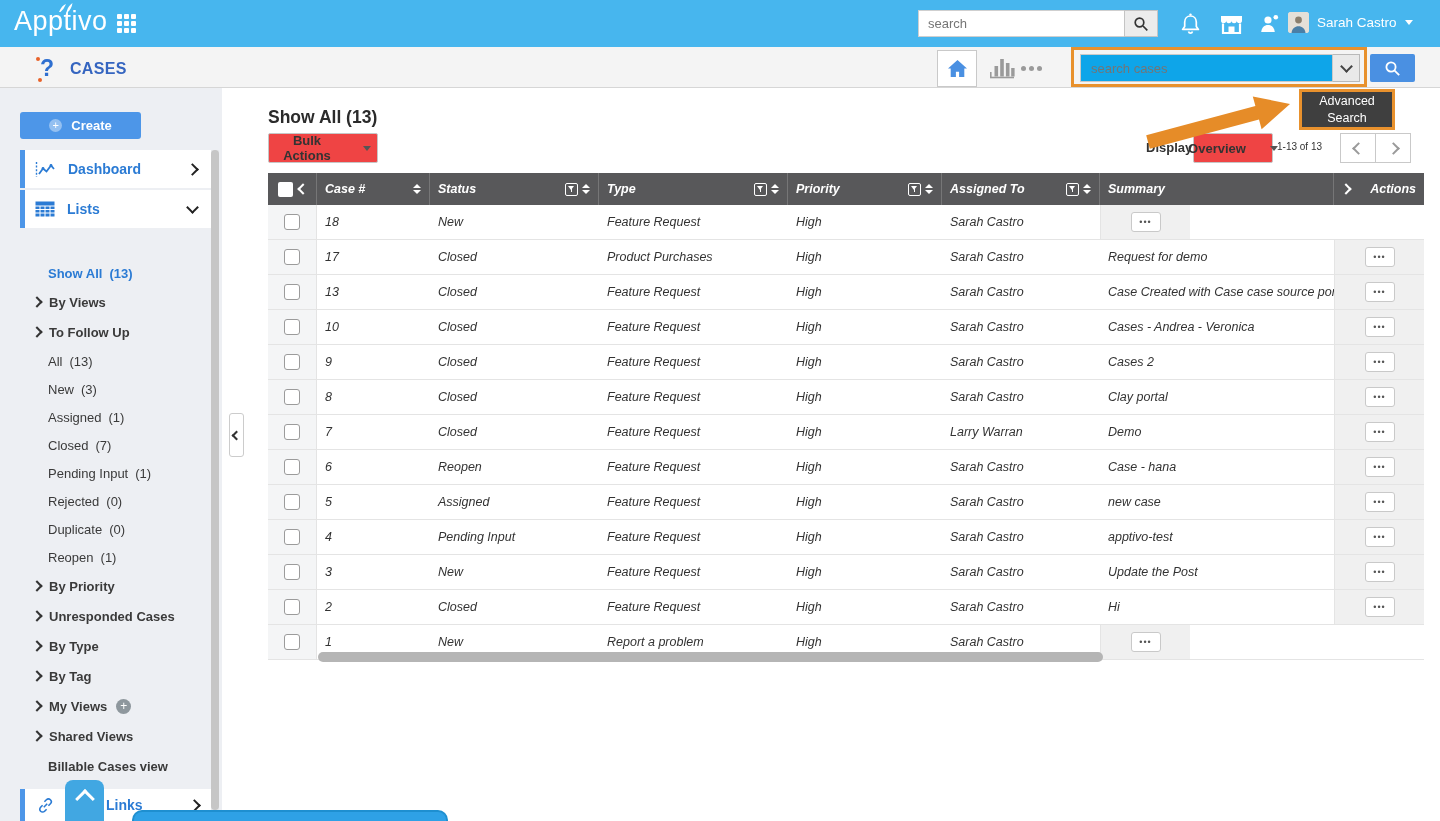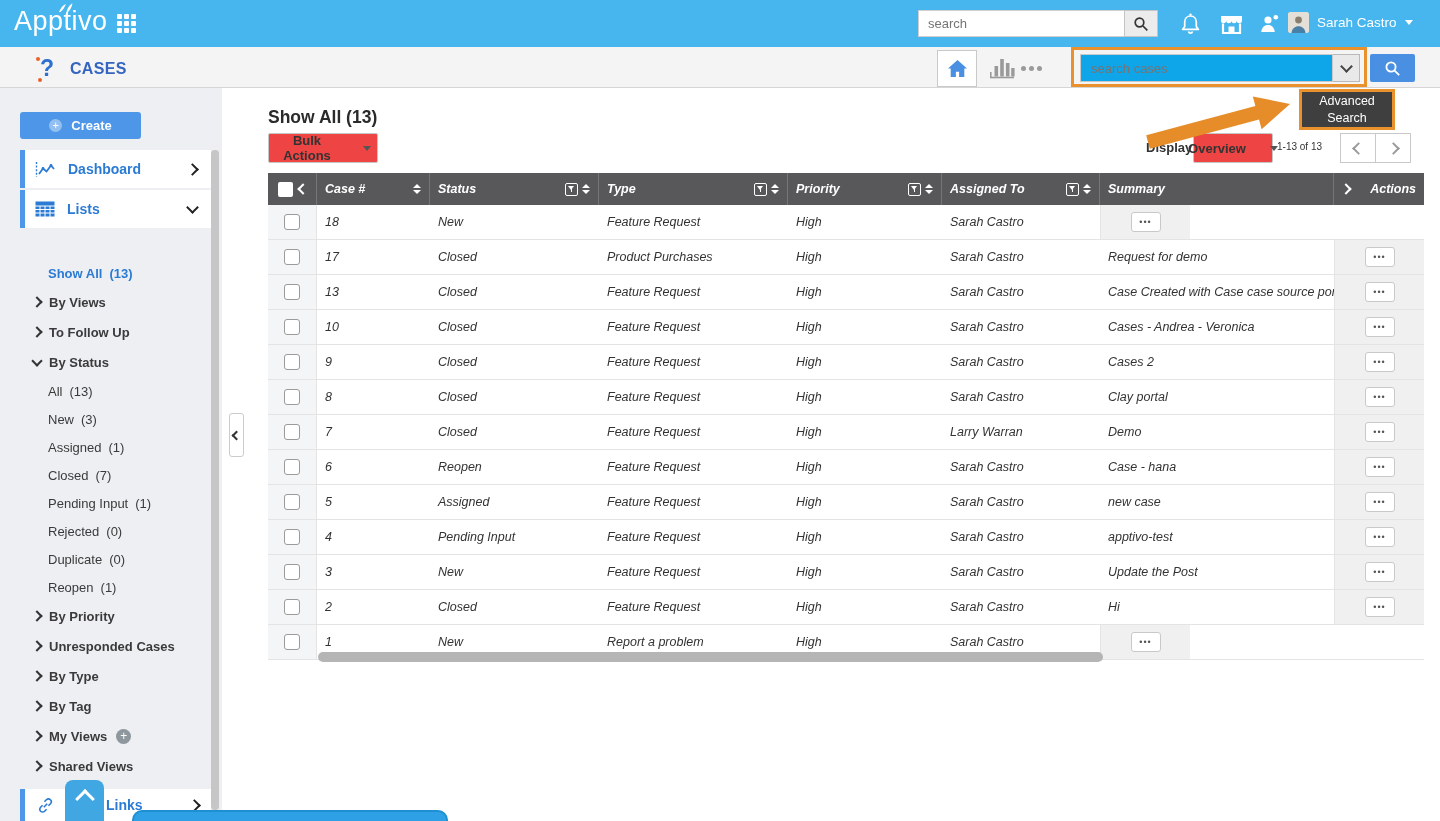--- a/index.html
+++ b/index.html
@@ -284,24 +284,20 @@
         <span class="si-count">(13)</span>
       </div>
       <div class="si group">
         <span class="chev r"></span>
         <span>By Views</span>
       </div>
       <div class="si group">
         <span class="chev r"></span>
         <span>To Follow Up</span>
       </div>
-      <div class="si group">
-        <span class="chev d"></span>
-        <span>By Status</span>
-      </div>
       <div class="si sub">
         <span>All</span>
         <span class="si-count">(13)</span>
       </div>
       <div class="si sub">
         <span>New</span>
         <span class="si-count">(3)</span>
       </div>
       <div class="si sub">
         <span>Assigned</span>

